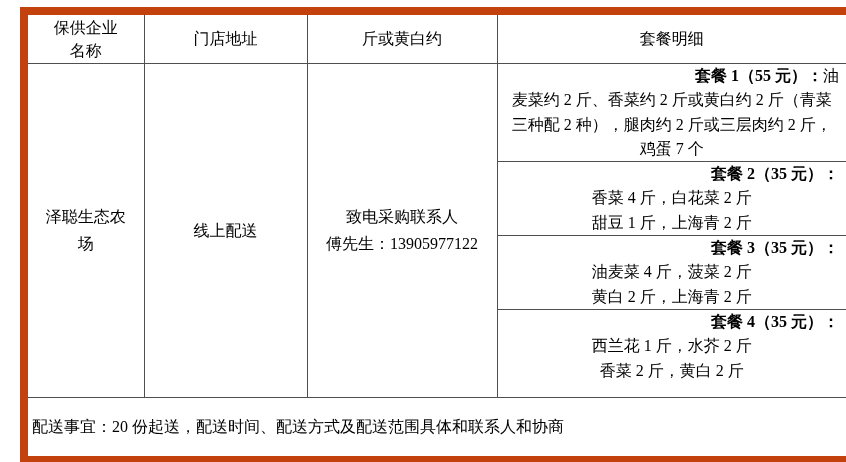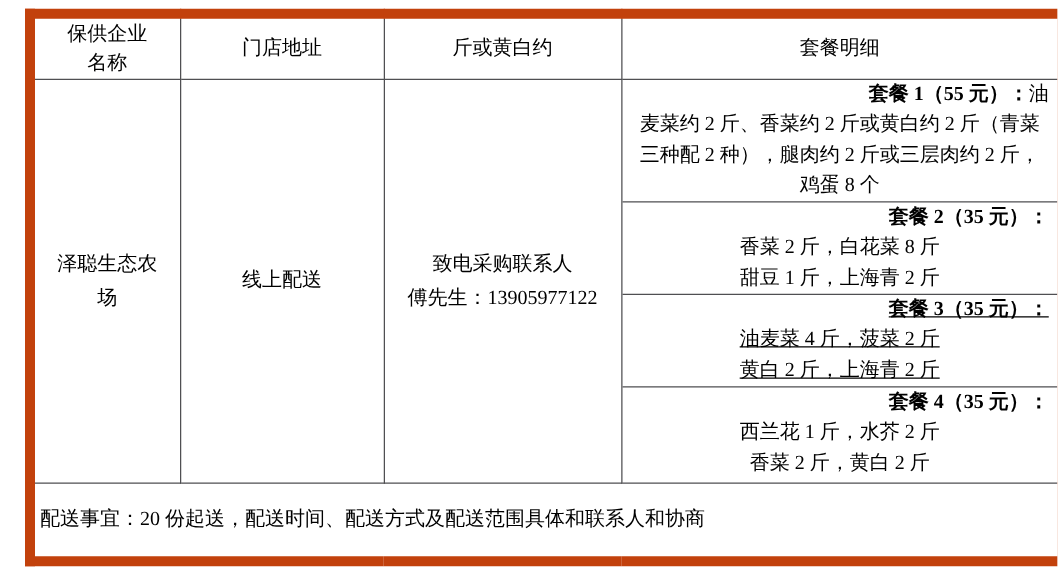--- a/index.html
+++ b/index.html
@@ -30,22 +30,22 @@
     font-weight: normal;
     vertical-align: middle;
   }
   tr.header-row th { height: 52px; text-align: center; line-height: 23px; }
   tr.main-row td { height: 320px; }
   td.center { text-align: center; line-height: 27px; }
   td.packages-cell { vertical-align: top; padding: 0; }
   .pkg { padding: 0 7px; line-height: 24.5px; overflow: hidden; }
   .pkg-b1 { height: 98px; border-bottom: 1px solid #4f4f52; }
   .pkg-b2 { height: 74px; border-bottom: 1px solid #4f4f52; }
-  .pkg-b3 { height: 74px; border-bottom: 1px solid #4f4f52; text-decoration: underline; }
-  .pkg-b4 { height: 76px; }
+  .pkg-b3 { height: 74px; border-bottom: 1px solid #4f4f52; }
+  .pkg-b4 { height: 87px; }
   .pkg-title-line { display: flex; justify-content: flex-end; white-space: nowrap; }
   .pkg-title { font-weight: bold; }
   .pkg-line { white-space: nowrap; text-align: center; }
   tr.note-row td { height: 63px; padding-left: 4px; text-align: left; line-height: 24px; }
 </style>
 </head>
 <body>
 
 <div class="page">
   <table class="doc-table">
@@ -84,27 +84,27 @@
         <div>傅先生：13905977122</div>
       </td>
       <td class="packages-cell">
         <div class="pkg pkg-b1">
           <div class="pkg-title-line">
             <span class="pkg-title">套餐 1（55 元）：</span>
             <span>油</span>
           </div>
           <div class="pkg-line">麦菜约 2 斤、香菜约 2 斤或黄白约 2 斤（青菜</div>
           <div class="pkg-line">三种配 2 种），腿肉约 2 斤或三层肉约 2 斤，</div>
-          <div class="pkg-line">鸡蛋 8 个</div>
+          <div class="pkg-line">鸡蛋 7 个</div>
         </div>
         <div class="pkg pkg-b2">
           <div class="pkg-title-line">
             <span class="pkg-title">套餐 2（35 元）：</span>
           </div>
-          <div class="pkg-line">香菜 2 斤，白花菜 8 斤</div>
+          <div class="pkg-line">香菜 4 斤，白花菜 2 斤</div>
           <div class="pkg-line">甜豆 1 斤，上海青 2 斤</div>
         </div>
         <div class="pkg pkg-b3">
           <div class="pkg-title-line">
             <span class="pkg-title">套餐 3（35 元）：</span>
           </div>
           <div class="pkg-line">油麦菜 4 斤，菠菜 2 斤</div>
           <div class="pkg-line">黄白 2 斤，上海青 2 斤</div>
         </div>
         <div class="pkg pkg-b4">

